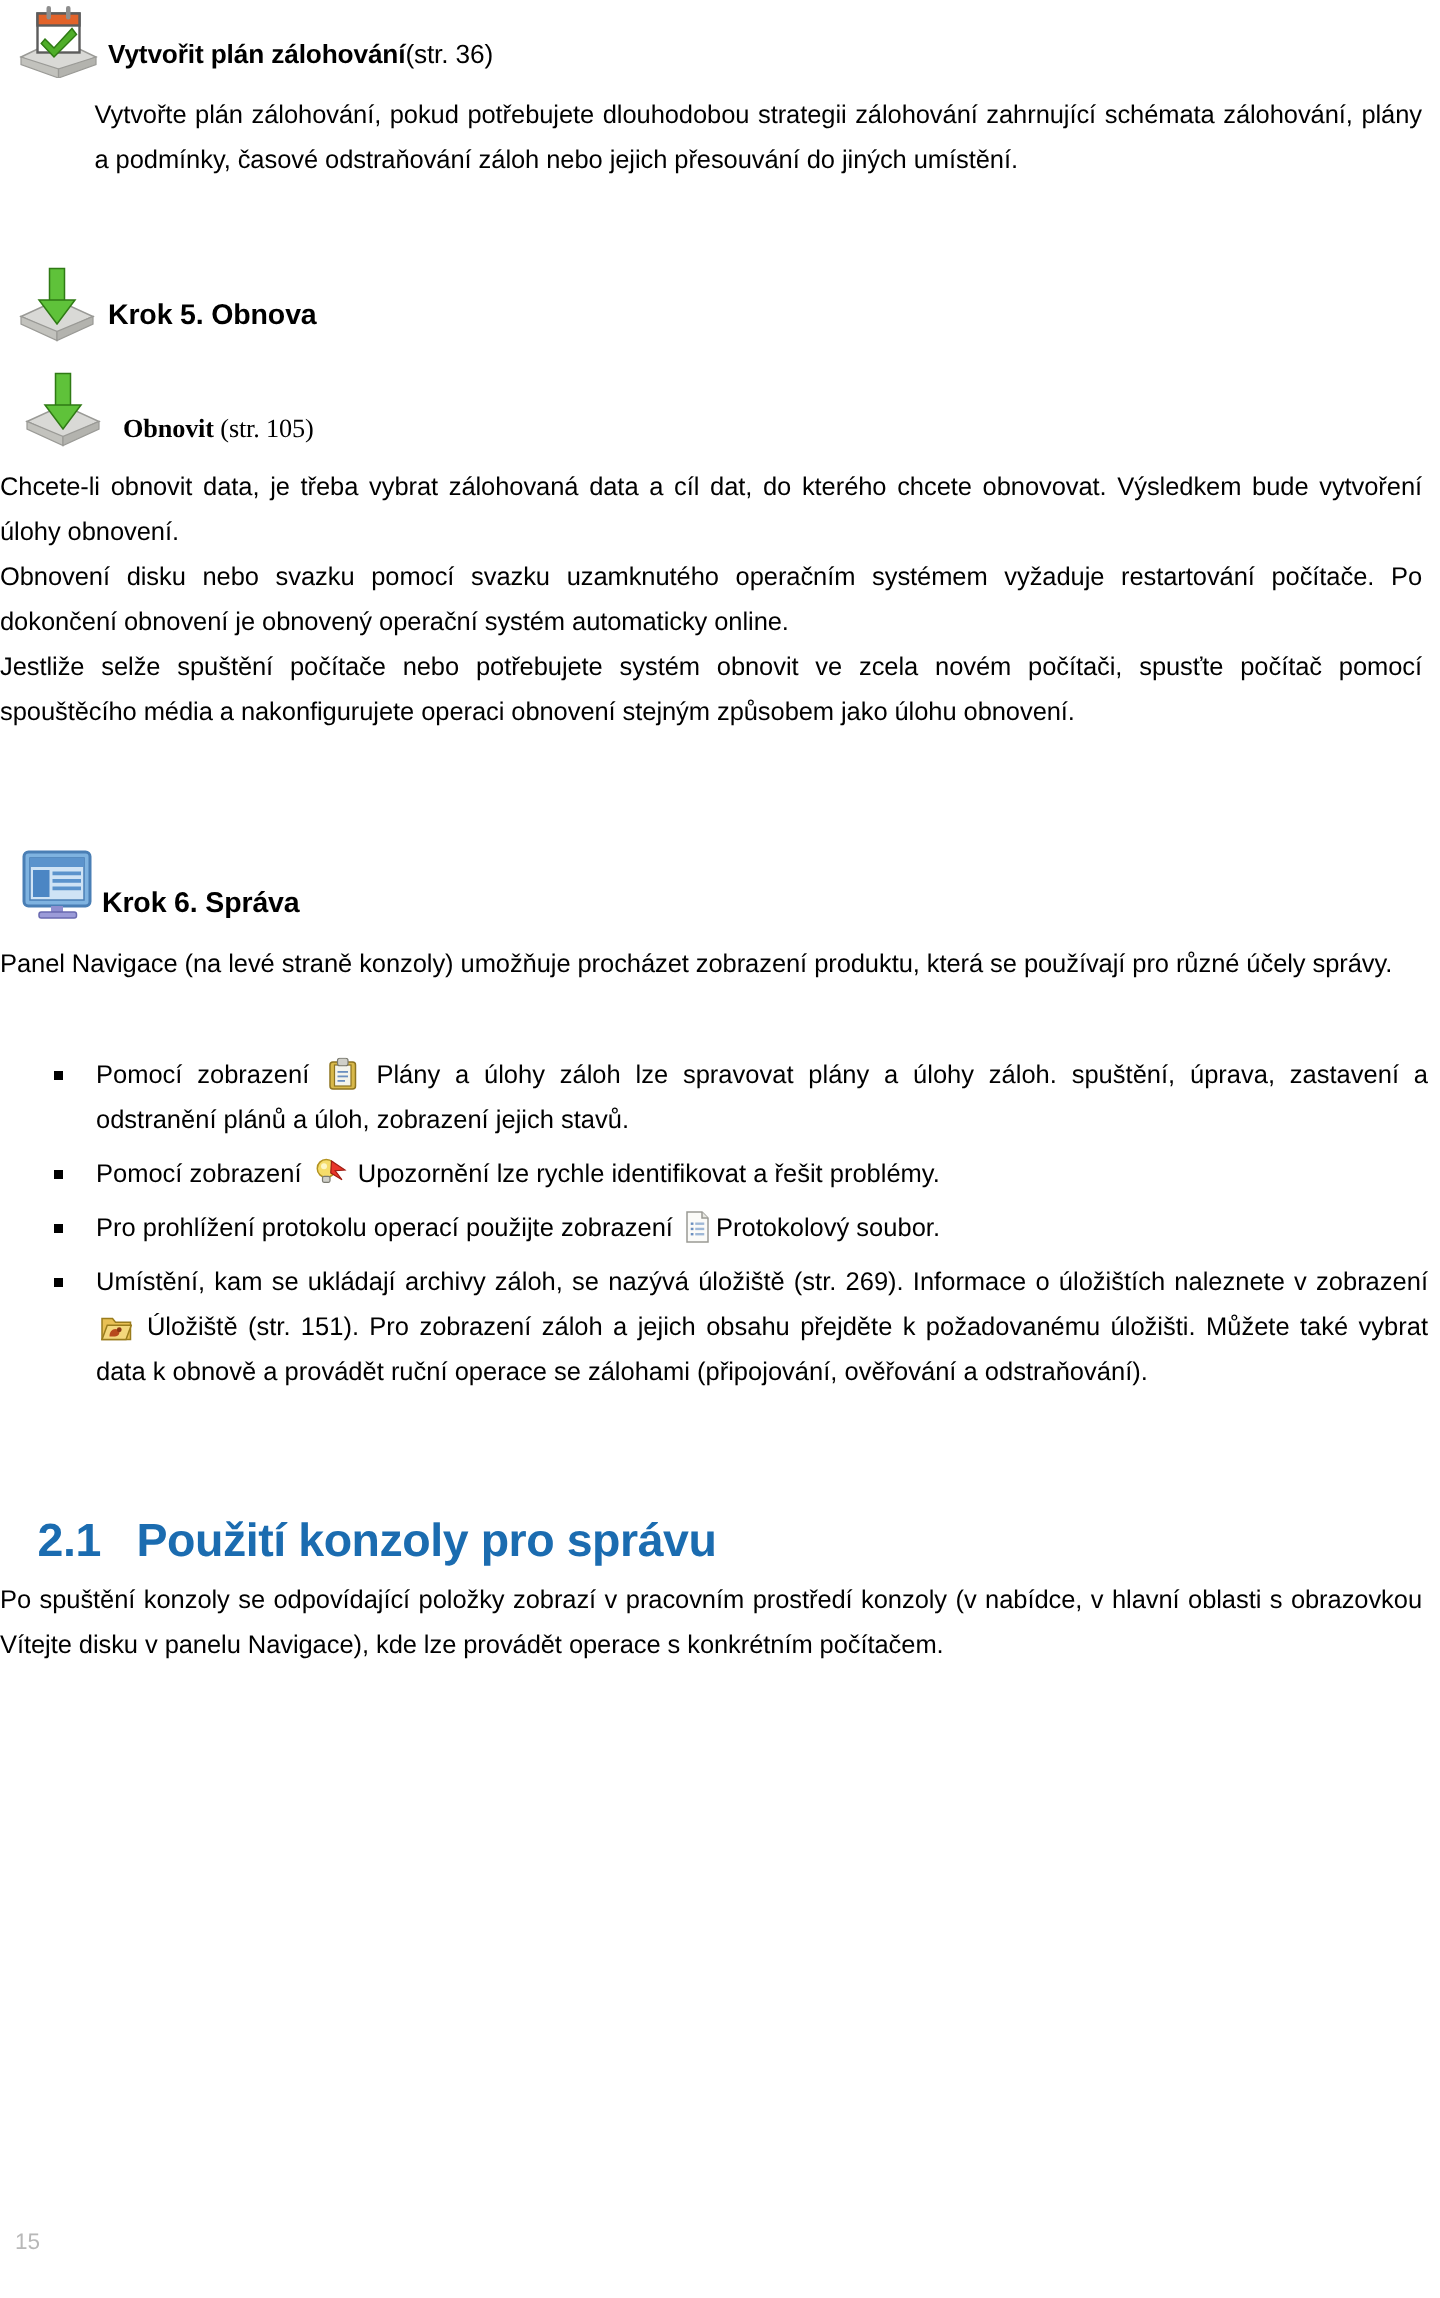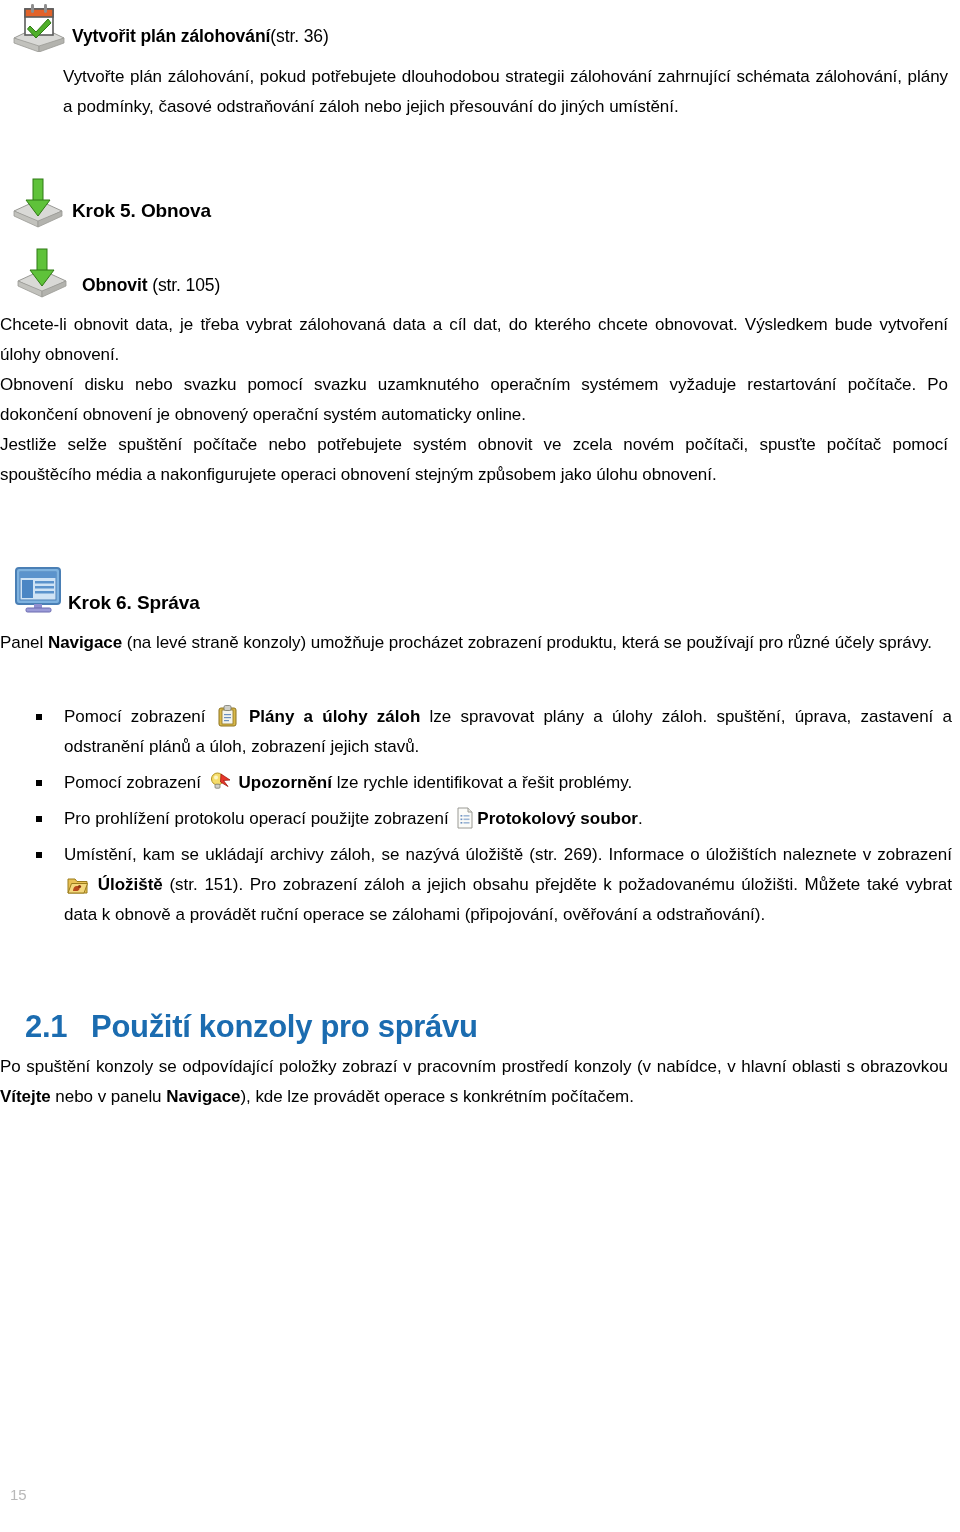--- a/index.html
+++ b/index.html
@@ -58,21 +58,21 @@
     letter-spacing: -0.05px;
   }
   .indent {
     margin-left: 63px;
     margin-right: 0;
   }
   .full {
     margin-left: 8px;
     margin-right: 12px;
   }
-  b, .b { font-weight: bold; }
+  b, .b { font-weight: normal; }
 
   
   .h2 {
     color: #1b6cb0;
     font-size: 31px;
     font-weight: bold;
     letter-spacing: -0.3px;
     margin: 17px;
     white-space: nowrap;
   }
@@ -175,21 +175,21 @@
   <div class="icon icon-float" style="left:14px; top:248px;">
     <svg width="56" height="52" viewBox="0 0 56 52" aria-hidden="true">
       <polygon points="4,33 28,22 52,33 28,44" fill="#d9d9d6" stroke="#9a9a96" stroke-width="1"></polygon>
       <polygon points="4,33 4,38 28,49 28,43" fill="#c2c2bd" stroke="#9a9a96" stroke-width="0.8"></polygon>
       <polygon points="52,33 52,38 28,49 28,43" fill="#b3b3ae" stroke="#9a9a96" stroke-width="0.8"></polygon>
       <rect x="23" y="1" width="10" height="22" fill="#5fc23a" stroke="#2f7a14" stroke-width="1"></rect>
       <polygon points="16,22 40,22 28,38" fill="#5fc23a" stroke="#2f7a14" stroke-width="1"></polygon>
     </svg>
   </div>
 
-  <div style="position:absolute; left:82px; top:275px;" class="heading-link">
+  <div style="position:absolute; left:82px; top:275px;font-family:Liberation Serif, serif;" class="heading-link">
     <span>Obnovit</span>
     <span class="page-ref">(str.    105)</span>
   </div>
 
   <div style="position:absolute; left:0; top:310px; width:948px;">
     <p class="para indent">Chcete-li obnovit data, je třeba vybrat zálohovaná data a cíl dat, do kterého chcete obnovovat. Výsledkem bude vytvoření úlohy obnovení.</p>
     <p class="para indent">Obnovení disku nebo svazku pomocí svazku uzamknutého operačním systémem vyžaduje restartování počítače. Po dokončení obnovení je obnovený operační systém automaticky online.</p>
     <p class="para indent">Jestliže selže spuštění počítače nebo potřebujete systém obnovit ve zcela novém počítači, spusťte počítač pomocí spouštěcího média a nakonfigurujete operaci obnovení stejným způsobem jako úlohu obnovení.</p>
   </div>
 
@@ -278,20 +278,20 @@
       <b>Úložiště</b>
       <span>(str.    151). Pro zobrazení záloh a jejich obsahu přejděte k požadovanému úložišti. Můžete také vybrat data k obnově a provádět ruční operace se zálohami (připojování, ověřování a odstraňování).</span>
     </li>
   </ul>
 
   <div class="h2" style="position:absolute; left:8px; top:992px;">
     <span class="num">2.1</span><span>Použití konzoly pro správu</span>
   </div>
 
   <p class="para full" style="position:absolute; left:0; top:1052px; width:948px;">
-    <span>Po spuštění konzoly se odpovídající položky zobrazí v pracovním prostředí konzoly (v nabídce, v hlavní oblasti s obrazovkou </span><b>Vítejte</b><span> nebo v panelu </span><b>Navigace</b><span>), kde lze provádět operace s konkrétním počítačem.</span>
+    <span>Po spuštění konzoly se odpovídající položky zobrazí v pracovním prostředí konzoly (v nabídce, v hlavní oblasti s obrazovkou </span><b>Vítejte</b><span> disku v panelu </span><b>Navigace</b><span>), kde lze provádět operace s konkrétním počítačem.</span>
   </p>
 
   <div class="footer">
     <span class="pgnum">15</span>
   </div>
 
 </div>
 
 </body></html>

